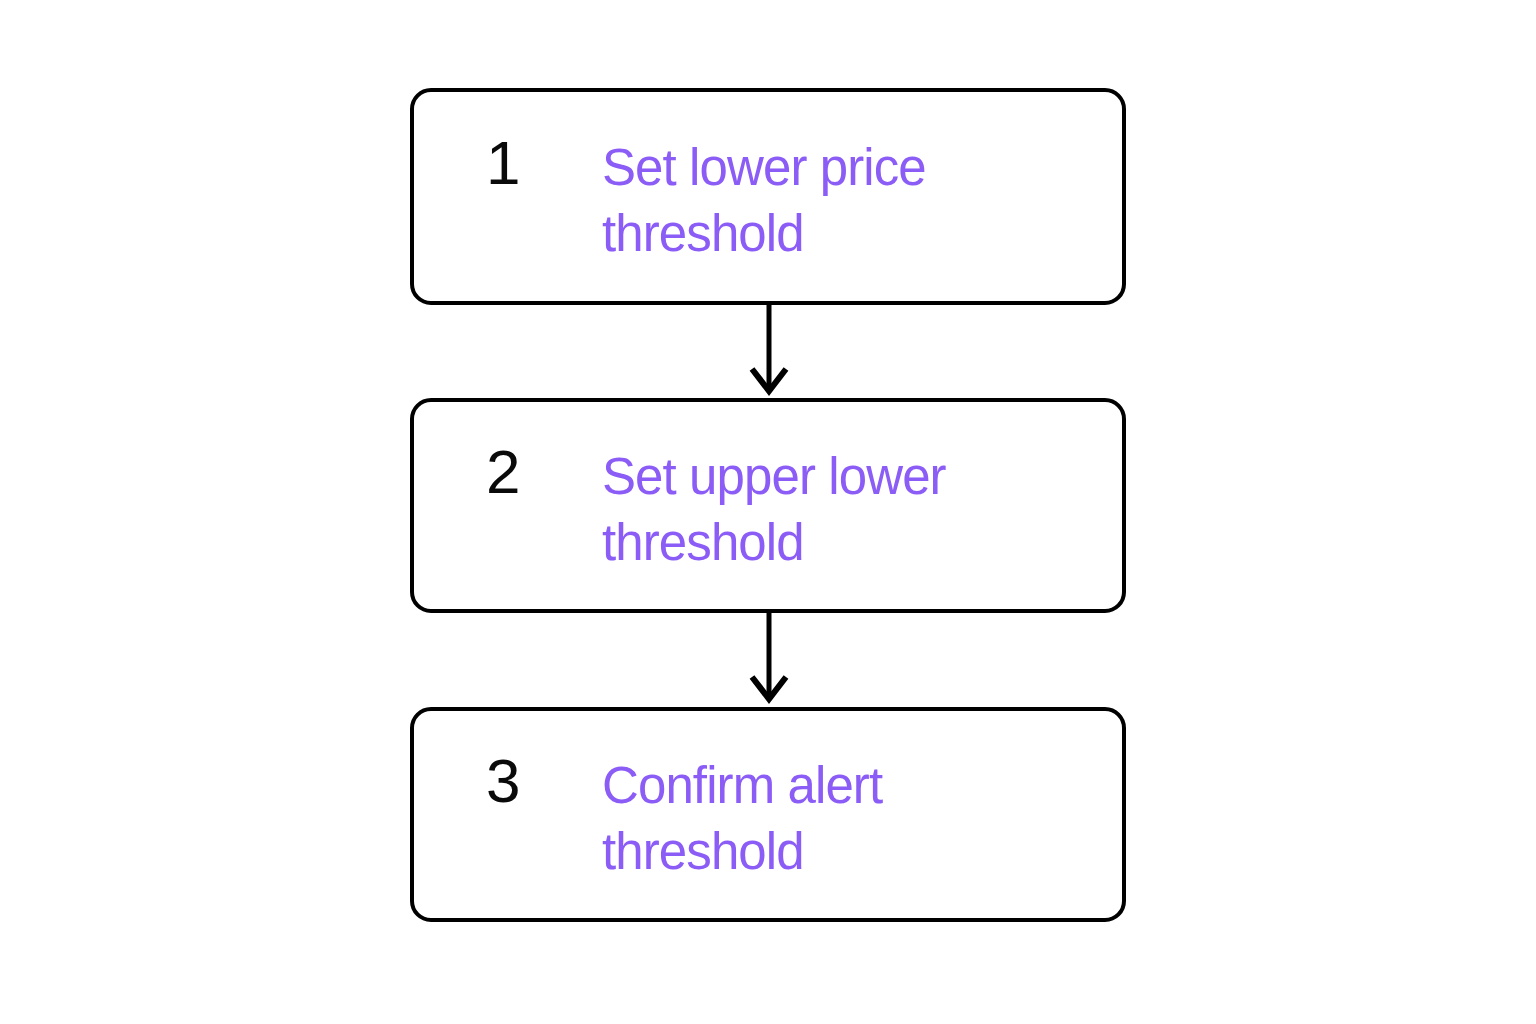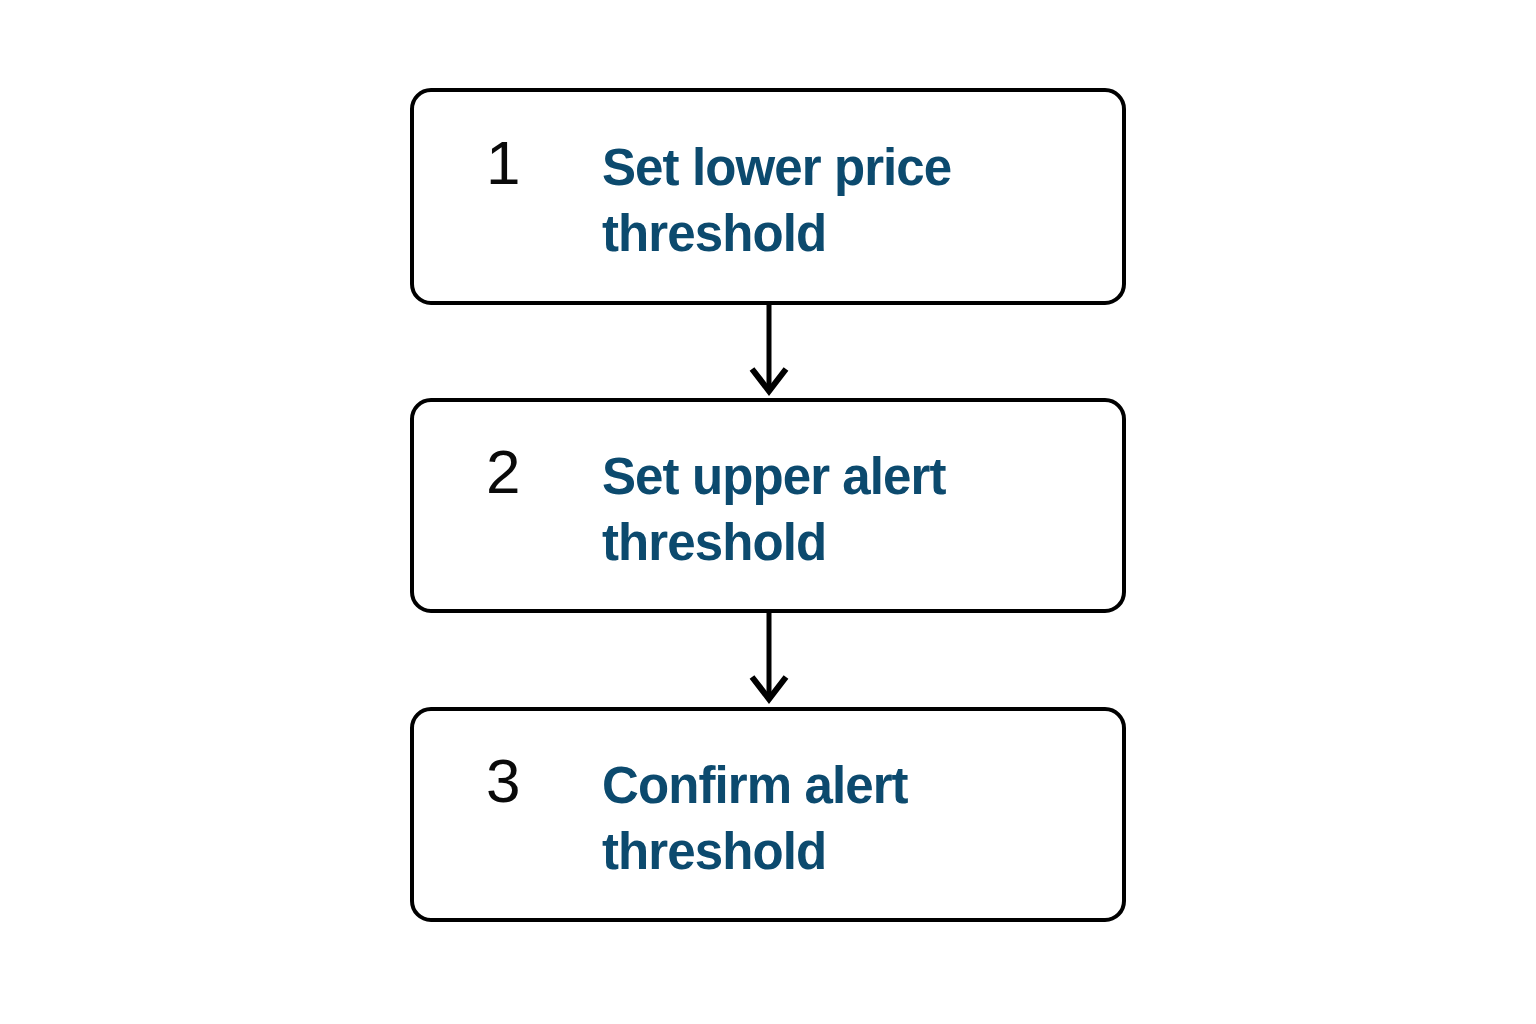--- a/index.html
+++ b/index.html
@@ -57,23 +57,23 @@
     letter-spacing: -0.5px;
     color: #0a0a0a;
     text-align: left;
   }
 
   .step-label {
     flex: 1 1 auto;
     margin-left: 62px;
     font-size: 51px;
     line-height: 1.28;
-    font-weight: 700;
+    font-weight: 400;
     letter-spacing: -0.9px;
-    color: #0c4a6e;
+    color: #8b5cf6;
     max-width: 470px;
     word-wrap: break-word;
     margin-top: 8px;
   }
 
   
   .connector {
     position: absolute;
     left: 741px;
     width: 56px;
@@ -98,21 +98,21 @@
   <div class="connector" id="connector-1">
     <svg viewBox="0 0 56 98" xmlns="http://www.w3.org/2000/svg">
       <line x1="28" y1="0" x2="28" y2="84" stroke="#000000" stroke-width="5"></line>
       <polyline points="11,66 28,88 45,66" fill="none" stroke="#000000" stroke-width="6" stroke-linecap="butt" stroke-linejoin="miter"></polyline>
     </svg>
   </div>
 
   <div class="step-box" id="step-box-2">
     <div class="step-inner">
       <div class="step-number">2</div>
-      <div class="step-label">Set upper alert threshold</div>
+      <div class="step-label">Set upper lower threshold</div>
     </div>
   </div>
 
   <div class="connector" id="connector-2">
     <svg viewBox="0 0 56 98" xmlns="http://www.w3.org/2000/svg">
       <line x1="28" y1="0" x2="28" y2="84" stroke="#000000" stroke-width="5"></line>
       <polyline points="11,66 28,88 45,66" fill="none" stroke="#000000" stroke-width="6" stroke-linecap="butt" stroke-linejoin="miter"></polyline>
     </svg>
   </div>
 

